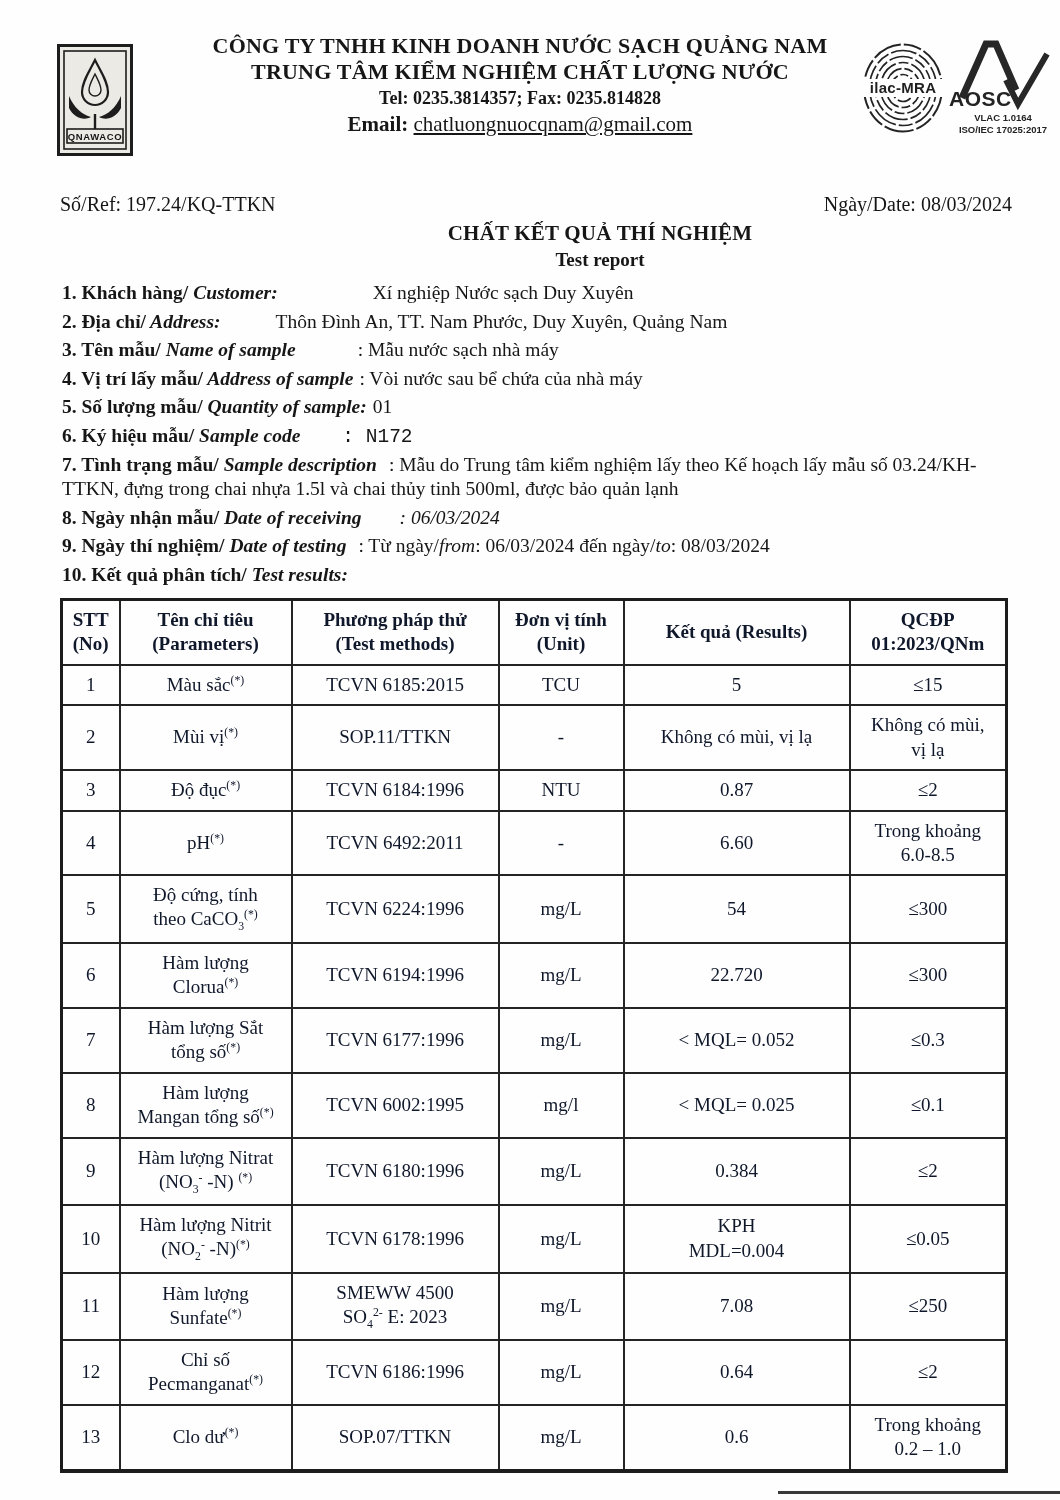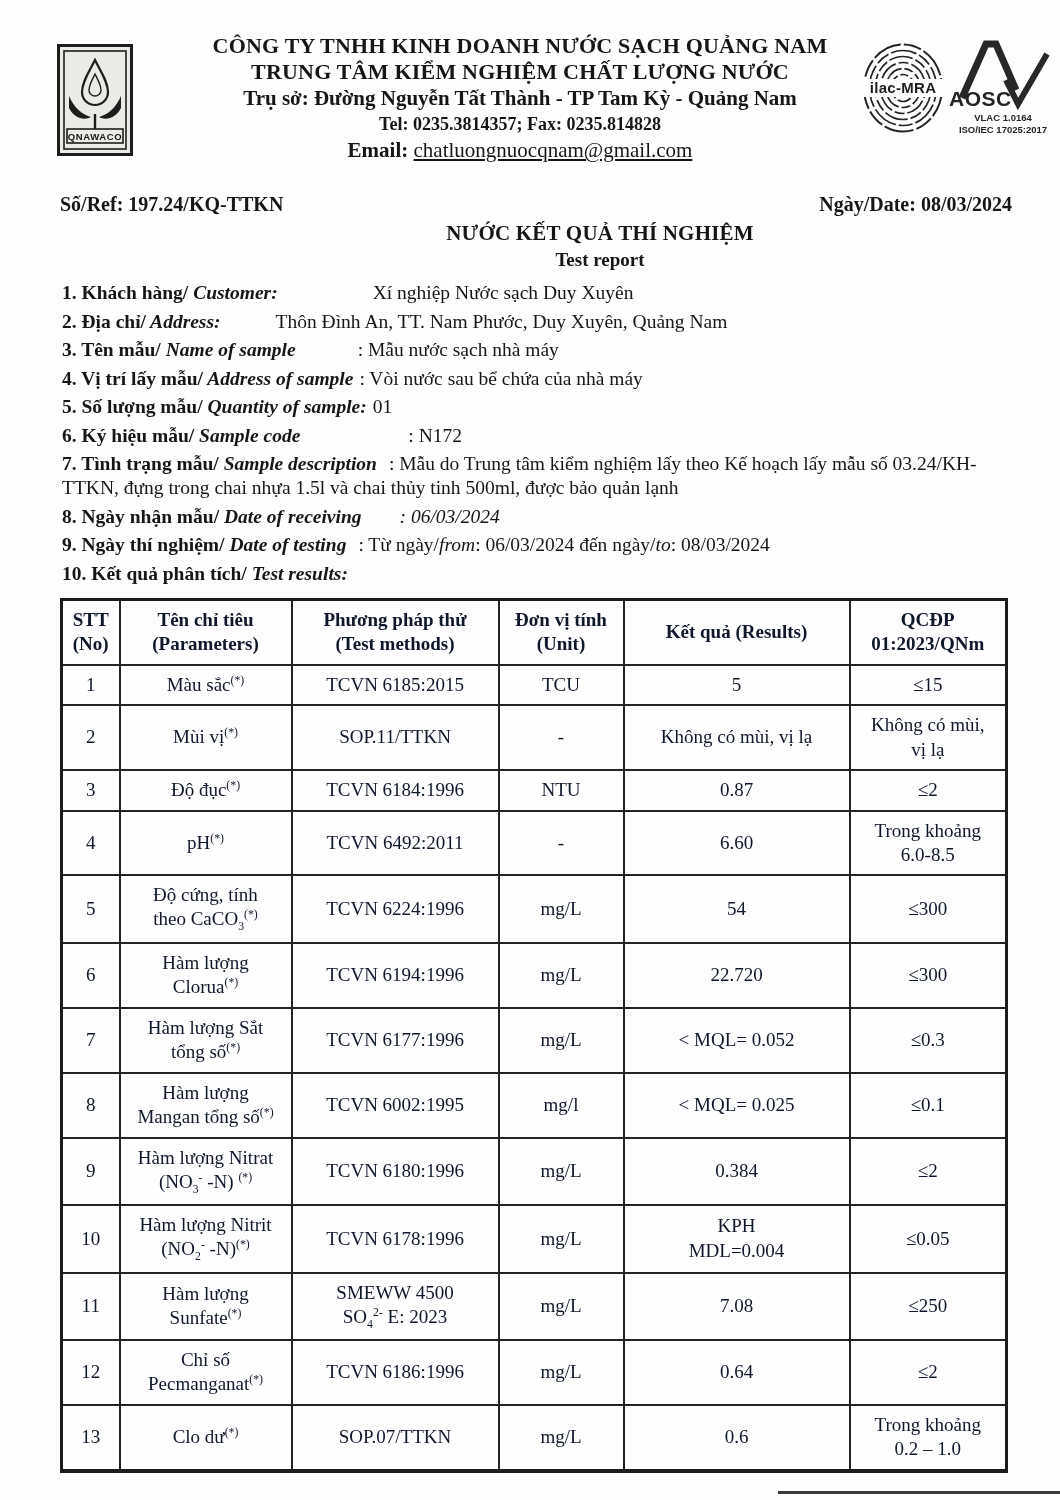--- a/index.html
+++ b/index.html
@@ -24,39 +24,39 @@
   .hdr-email .email-addr { font-weight: normal; text-decoration: underline; }
 
   .logo-qnawaco { position: absolute; left: 57px; top: 44px; width: 76px; height: 112px; }
   .logo-right { position: absolute; left: 862px; top: 36px; width: 196px; height: 130px; }
   .ilac-svg { position: absolute; left: 0; top: 6px; }
   .aosc-svg { position: absolute; left: 86px; top: 0; }
 
   
   .meta-row {
     position: absolute; top: 193px; left: 60px; width: 952px;
-    display: flex; justify-content: space-between; font-size: 20px; font-weight: bold;
+    display: flex; justify-content: space-between; font-size: 20px;
   }
 
   
   .title-block { position: absolute; top: 221px; left: 0; width: 1060px; padding-left: 140px; text-align: center; }
   .title-vi { font-size: 21px; font-weight: bold; letter-spacing: .2px; }
   .title-en { font-size: 19px; font-weight: bold; margin-top: 3px; }
 
   
   .info-list { position: absolute; top: 281px; left: 62px; width: 948px; font-size: 19.5px; list-style: none; }
   .info-item { font-weight: bold; line-height: 24px; margin-bottom: 4.5px; }
   .info-item .lbl-en { font-style: italic; }
   .info-item .info-value { font-weight: normal; }
   .info-item:nth-of-type(1) .info-value { margin-left: 95px; }
   .info-item:nth-of-type(2) .info-value { margin-left: 55px; }
   .info-item:nth-of-type(3) .info-value { margin-left: 62px; }
   .info-item:nth-of-type(4) .info-value { margin-left: 6px; }
   .info-item:nth-of-type(5) .info-value { margin-left: 6px; }
-  .info-item:nth-of-type(6) .info-value { margin-left: 108px; }
+  .info-item:nth-of-type(6) .info-value { margin-left: 42px; font-family: Liberation Mono, monospace; }
   .info-item:nth-of-type(7) .info-value { margin-left: 12px; }
   .info-item:nth-of-type(8) .info-value { margin-left: 38px; font-style: italic; }
   .info-item:nth-of-type(9) .info-value { margin-left: 12px; }
 
   
   .results-table {
     position: absolute; top: 598px; left: 60px; width: 945px;
     border-collapse: collapse; table-layout: fixed;
     font-size: 19px; color: #0f172a;
     border: 3px solid #1c1c1c; border-bottom-width: 4px;
@@ -95,21 +95,20 @@
     <path d="M12 52 C17 64 26 71 34 73 C27 77 17 74 12 64 Z" fill="#1d1d1d"></path>
     <path d="M64 52 C59 64 50 71 42 73 C49 77 59 74 64 64 Z" fill="#1d1d1d"></path>
     <line x1="38" y1="70" x2="38" y2="86" stroke="#1d1d1d" stroke-width="2.4"></line>
     <rect x="10" y="85" width="56" height="14" fill="#eceae4" stroke="#1d1d1d" stroke-width="1.6"></rect>
     <text x="38" y="96" text-anchor="middle" font-family="Liberation Sans, sans-serif" font-size="9.5" font-weight="bold" fill="#141414" letter-spacing="0.6">QNAWACO</text>
   </svg>
 
   <div class="hdr-center">
     <div class="hdr-line hdr-company">CÔNG TY TNHH KINH DOANH NƯỚC SẠCH QUẢNG NAM</div>
     <div class="hdr-line hdr-centername">TRUNG TÂM KIỂM NGHIỆM CHẤT LƯỢNG NƯỚC</div>
-    <div class="hdr-line hdr-address">Trụ sở: Đường Nguyễn Tất Thành - TP Tam Kỳ -  Quảng Nam</div>
     <div class="hdr-line hdr-phone">Tel: 0235.3814357; Fax: 0235.814828</div>
     <div class="hdr-line hdr-email"><span>Email: </span><span class="email-addr">chatluongnuocqnam@gmail.com</span></div>
   </div>
 
   <div class="logo-right">
     <svg class="ilac-svg" width="82" height="92" viewBox="0 0 82 92" xmlns="http://www.w3.org/2000/svg">
       <g fill="none" stroke="#232323">
         <ellipse cx="41" cy="46" rx="39" ry="43.5" stroke-width="2" stroke-dasharray="30 3 18 3"></ellipse>
         <ellipse cx="41" cy="46" rx="33.5" ry="37.5" stroke-width="1.7" stroke-dasharray="14 3 26 3"></ellipse>
         <ellipse cx="41" cy="46" rx="28" ry="31.5" stroke-width="1.7" stroke-dasharray="24 3 12 3"></ellipse>
@@ -129,21 +128,21 @@
       <text x="55" y="97" text-anchor="middle" font-family="Liberation Sans, sans-serif" font-size="9.5" font-weight="bold" fill="#232323">ISO/IEC 17025:2017</text>
     </svg>
   </div>
 
   <div class="meta-row">
     <span>Số/Ref: 197.24/KQ-TTKN</span>
     <span>Ngày/Date: 08/03/2024</span>
   </div>
 
   <div class="title-block">
-    <div class="title-vi">NƯỚC KẾT QUẢ THÍ NGHIỆM</div>
+    <div class="title-vi">CHẤT KẾT QUẢ THÍ NGHIỆM</div>
     <div class="title-en">Test report</div>
   </div>
 
   <ol class="info-list">
     <li class="info-item"><span class="lbl-vi">1. Khách hàng/</span><span class="lbl-en"> Customer:</span><span class="info-value">Xí nghiệp Nước sạch Duy Xuyên</span></li>
     <li class="info-item"><span class="lbl-vi">2. Địa chỉ/</span><span class="lbl-en"> Address:</span><span class="info-value">Thôn Đình An, TT. Nam Phước, Duy Xuyên, Quảng Nam</span></li>
     <li class="info-item"><span class="lbl-vi">3. Tên mẫu/</span><span class="lbl-en"> Name of sample</span><span class="info-value">: Mẫu nước sạch nhà máy</span></li>
     <li class="info-item"><span class="lbl-vi">4. Vị trí lấy mẫu/</span><span class="lbl-en"> Address of sample</span><span class="info-value">: Vòi nước sau bể chứa của nhà máy</span></li>
     <li class="info-item"><span class="lbl-vi">5. Số lượng mẫu/</span><span class="lbl-en"> Quantity of sample:</span><span class="info-value">01</span></li>
     <li class="info-item"><span class="lbl-vi">6. Ký hiệu mẫu/</span><span class="lbl-en"> Sample code</span><span class="info-value">: N172</span></li>

